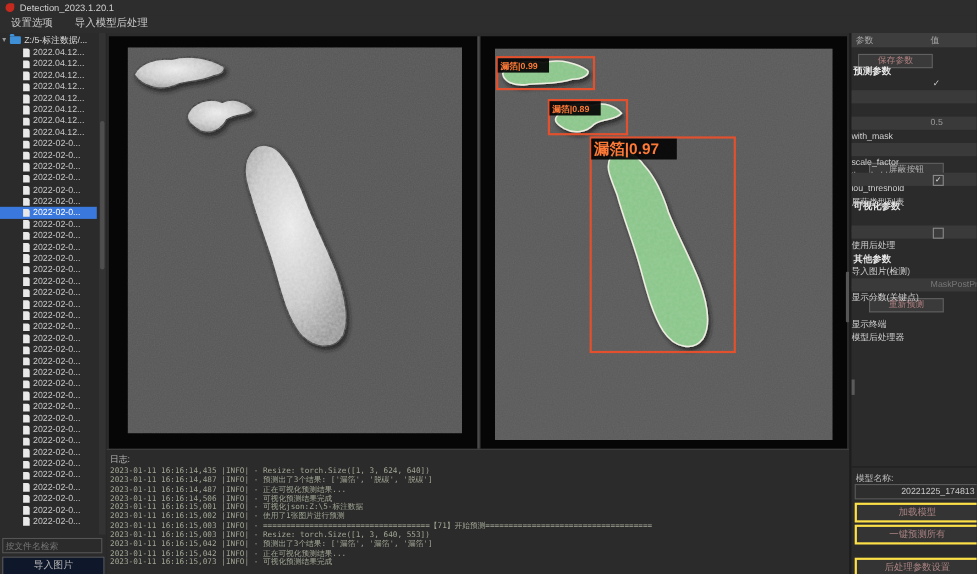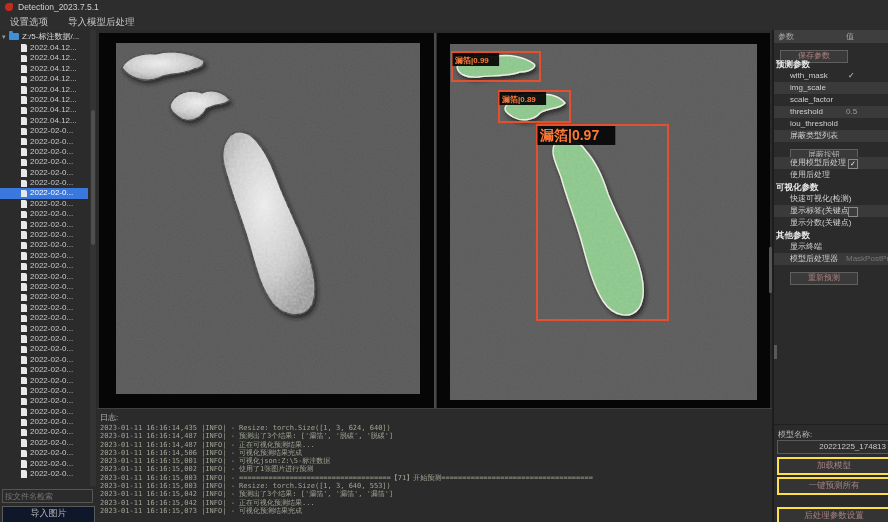--- a/index.html
+++ b/index.html
@@ -54,21 +54,21 @@
   .log-lines{position:absolute;left:3px;top:15px;width:669px;font-family:"DejaVu Sans Mono",monospace;
              font-size:7px;line-height:8.3px;color:#a0a694;white-space:pre;overflow:hidden;}
   
   .params{position:absolute;left:772px;top:30px;width:116px;height:492px;background:#2b2b2b;
           border-left:2px solid #1d1d1d;overflow:hidden;}
   .params-header{position:relative;height:13px;line-height:13px;background:#3e3e3e;font-size:8px;color:#a9a9a9;}
   .ph-param{padding-left:4px;}
   .ph-value{position:absolute;left:72px;top:0;}
   .param-row{position:relative;height:12px;line-height:12px;font-size:8px;color:#cfcfcf;white-space:nowrap;}
   .param-row.striped{background:#3a3a3a;}
-  .plabel{padding-left:16px;display:inline-block;overflow:hidden;max-width:70px;}
+  .plabel{display:inline-block;overflow:hidden;max-width:70px;margin-top:48px;}
   .param-section{height:12px;line-height:12px;font-size:8.5px;font-weight:bold;color:#e8e8e8;padding-left:2px;}
   .pval{position:absolute;left:72px;top:0;color:#9a9a9a;}
   .pval.muted{color:#777;max-width:42px;overflow:hidden;display:inline-block;}
   .pcheck{position:absolute;left:74px;top:0;color:#cfcfcf;}
   .cbox{position:absolute;left:74px;top:2px;width:8px;height:8px;border:1px solid #8a8a8a;
         background:#3c3c3c;font-size:7px;line-height:8px;color:#e8e8e8;text-align:center;}
   .param-btnrow{height:13px;padding:1px 0 1px 6px;}
   .param-btnrow.indent{padding-left:16px;}
   .pbtn{display:inline-block;min-width:58px;height:11px;line-height:10px;background:#3a3a3a;
         border:1px solid #606060;color:#b0b0b0;font-size:8px;text-align:center;padding:0 4px;}
@@ -91,21 +91,21 @@
   .det-label-bg{fill:#050505;fill-opacity:0.93;}
   .det-label-text{fill:#ff7a37;font-family:"Liberation Sans",sans-serif;font-weight:bold;}
 </style>
 </head>
 <body>
 
 <div class="app">
 
   <div class="titlebar">
     <span class="app-icon"></span>
-    <span>Detection_2023.7.5.1</span>
+    <span>Detection_2023.1.20.1</span>
   </div>
 
   <div class="menubar" id="menubar">
       <div class="menu-item">设置选项</div>
       <div class="menu-item">导入模型后处理</div>
     </div>
 
   <div class="sidebar">
     <div class="tree">
       <div class="tree-root">
@@ -373,21 +373,21 @@
         <div class="param-row"><span class="plabel">with_mask</span><span class="pcheck">✓</span></div>
         <div class="param-row striped"><span class="plabel">img_scale</span></div>
         <div class="param-row"><span class="plabel">scale_factor</span></div>
         <div class="param-row striped"><span class="plabel">threshold</span><span class="pval">0.5</span></div>
         <div class="param-row"><span class="plabel">iou_threshold</span></div>
         <div class="param-row striped"><span class="plabel">屏蔽类型列表</span></div>
         <div class="param-btnrow indent"><div class="pbtn">屏蔽按钮</div></div>
         <div class="param-row striped"><span class="plabel">使用模型后处理</span><span class="cbox">✓</span></div>
         <div class="param-row"><span class="plabel">使用后处理</span></div>
         <div class="param-section">可视化参数</div>
-        <div class="param-row"><span class="plabel">快速可视化(检测)</span></div>
+        <div class="param-row"><span class="plabel">导入图片(检测)</span></div>
         <div class="param-row striped"><span class="plabel">显示标签(关键点)</span><span class="cbox"></span></div>
         <div class="param-row"><span class="plabel">显示分数(关键点)</span></div>
         <div class="param-section">其他参数</div>
         <div class="param-row"><span class="plabel">显示终端</span></div>
         <div class="param-row striped"><span class="plabel">模型后处理器</span><span class="pval muted">MaskPostPro</span></div>
         <div class="param-btnrow indent"><div class="pbtn accent">重新预测</div></div>
       </div>
     <div class="params-scroll-thumb"></div>
 
     <div class="model-block">

